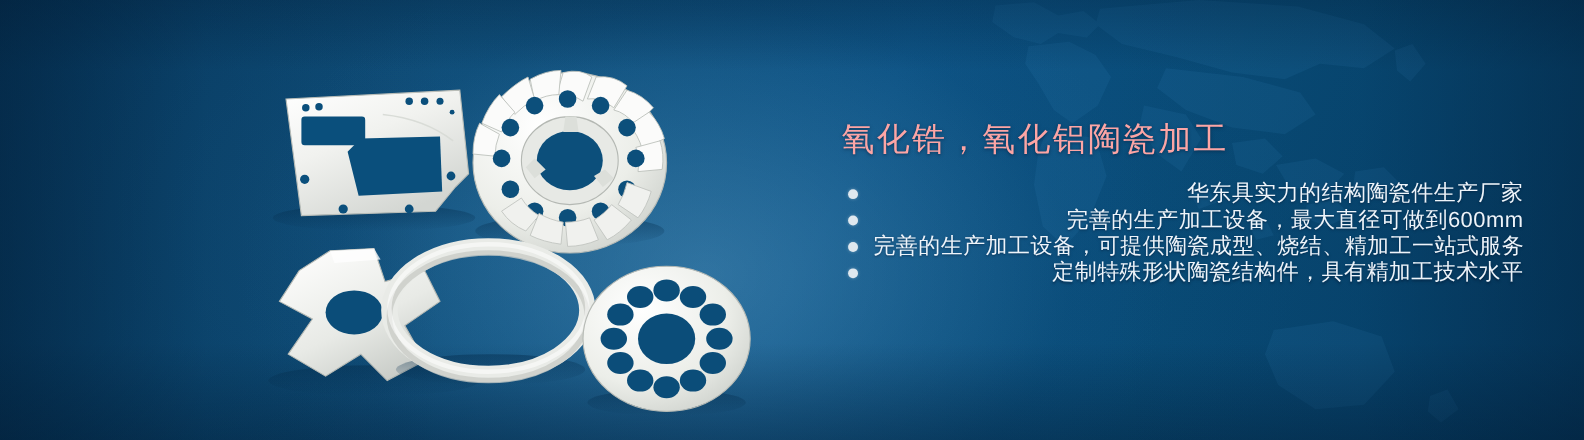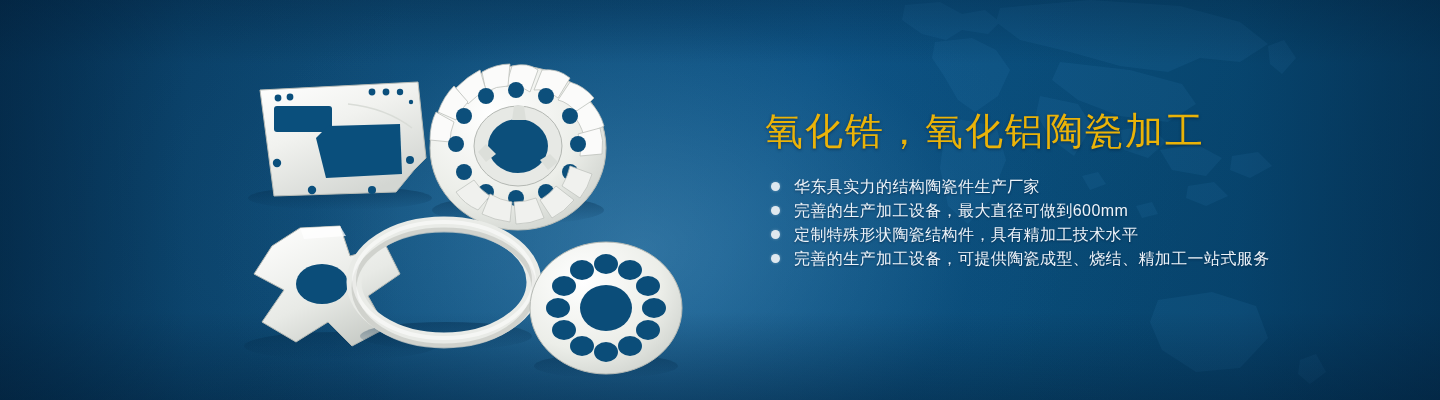--- a/index.html
+++ b/index.html
@@ -37,43 +37,44 @@
   .products{
     position:absolute;left:200px;top:30px;width:520px;height:350px;
   }
 
   
   .copy{
     position:absolute;left:765px;top:108px;width:620px;
   }
   .headline{
     margin:0;
-    font-size:38px;
+    font-size:30px;
     font-weight:400;
     letter-spacing:2px;
-    color:#eab308;
+    color:#fca5a5;
     text-shadow:0 1px 3px rgba(0,20,45,0.55);
     line-height:1.25;
     white-space:nowrap;
   }
   .bullets{
     list-style:none;
     margin:22px 0 0 3px;
     padding:0;
   }
   .bullet{
     position:relative;
     padding-left:26px;
     margin-bottom:7px;
-    font-size:16px;
+    font-size:20px;
     color:#eef4fa;
     line-height:17px;
     letter-spacing:0.4px;
     text-shadow:0 1px 2px rgba(0,20,45,0.5);
     white-space:nowrap;
+    text-align:right;
   }
   .bullet .dot{
     position:absolute;left:3px;top:4px;
     width:9px;height:9px;border-radius:50%;
     background:#dfe8ef;
     box-shadow:0 0 3px rgba(255,255,255,0.35);
   }
 </style>
 </head>
 <body>
@@ -244,22 +245,22 @@
       <li class="bullet">
         <span class="dot"></span>
         <span>华东具实力的结构陶瓷件生产厂家</span>
       </li>
       <li class="bullet">
         <span class="dot"></span>
         <span>完善的生产加工设备，最大直径可做到600mm</span>
       </li>
       <li class="bullet">
         <span class="dot"></span>
+        <span>完善的生产加工设备，可提供陶瓷成型、烧结、精加工一站式服务</span>
+      </li>
+      <li class="bullet">
+        <span class="dot"></span>
         <span>定制特殊形状陶瓷结构件，具有精加工技术水平</span>
-      </li>
-      <li class="bullet">
-        <span class="dot"></span>
-        <span>完善的生产加工设备，可提供陶瓷成型、烧结、精加工一站式服务</span>
       </li>
     </ul>
   </div>
 
 </div>
 
 </body></html>

